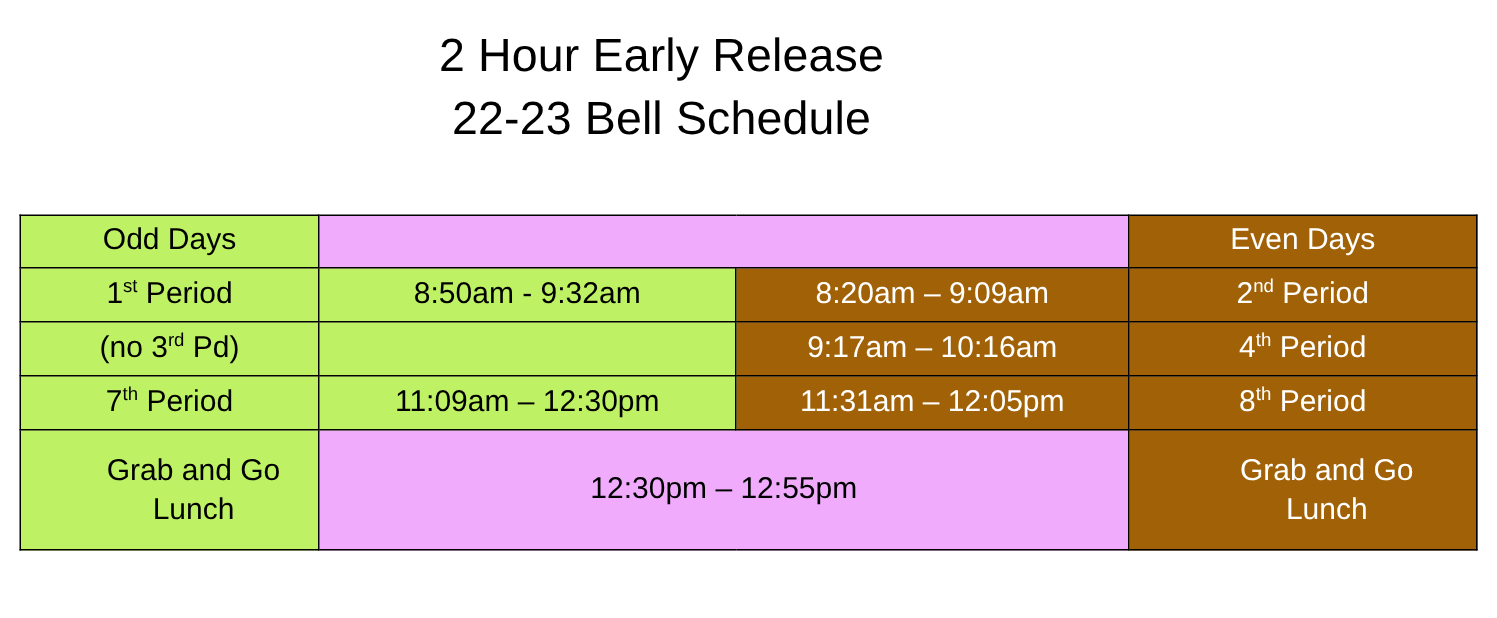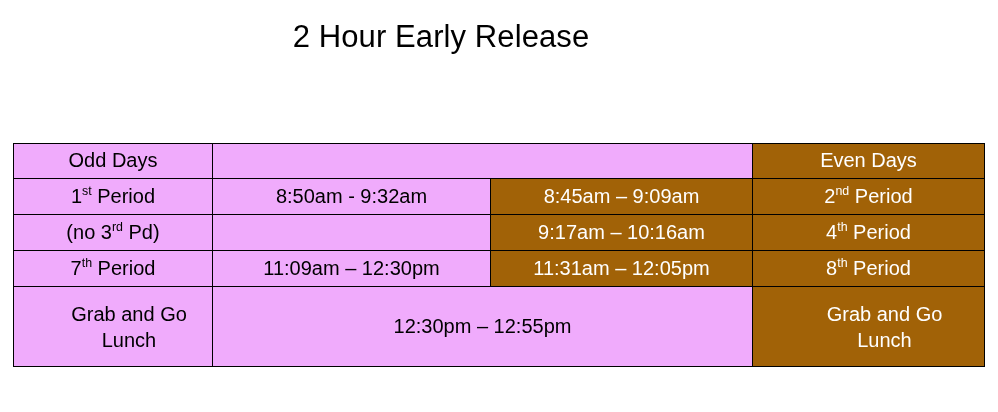--- a/index.html
+++ b/index.html
@@ -55,21 +55,21 @@
     line-height: 1.18;
     padding: 2px 4px;
     white-space: nowrap;
   }
   col.c1 { width: 199px; }
   col.c2 { width: 278px; }
   col.c3 { width: 262px; }
   col.c4 { width: 232px; }
 
   
-  .fill-gray  { background: #f0abfc; color: #000000; }
+  .fill-gray  { background: #bef264; color: #000000; }
   .fill-navy  { background: #a16207; color: #ffffff; }
   .fill-white { background: #f0abfc; color: #000000; }
 
   
   tr.r-head td { height: 35px; }
   tr.r-period td { height: 36px; }
   tr.r-lunch td { height: 80px; }
 
   tr.r-lunch td.fill-gray,
   tr.r-lunch td.fill-navy { white-space: normal; line-height: 1.3; padding-left: 36px; }
@@ -78,20 +78,21 @@
     font-size: 0.62em;
     vertical-align: super;
     line-height: 0;
   }
 </style>
 </head>
 <body>
 
 <div class="title-block">
   <div class="title-line">2 Hour Early Release</div>
+  <div class="title-line">22-23 Bell Schedule</div>
 </div>
 
 <div class="schedule-wrap">
   <table class="schedule">
     <colgroup>
       <col class="c1">
         <col class="c2">
         <col class="c3">
         <col class="c4">
     </colgroup>
@@ -99,21 +100,21 @@
 
       <tr class="r-head">
         <td class="fill-gray">Odd Days</td>
         <td class="fill-white" colspan="2"></td>
         <td class="fill-navy">Even Days</td>
       </tr>
 
       <tr class="r-period">
         <td class="fill-gray"><span>1</span><sup>st</sup><span> Period</span></td>
         <td class="fill-gray">8:50am - 9:32am</td>
-        <td class="fill-navy">8:45am – 9:09am</td>
+        <td class="fill-navy">8:20am – 9:09am</td>
         <td class="fill-navy"><span>2</span><sup>nd</sup><span> Period</span></td>
       </tr>
 
       <tr class="r-period">
         <td class="fill-gray"><span>(no 3</span><sup>rd</sup><span> Pd)</span></td>
         <td class="fill-gray"></td>
         <td class="fill-navy">9:17am – 10:16am</td>
         <td class="fill-navy"><span>4</span><sup>th</sup><span> Period</span></td>
       </tr>
 

